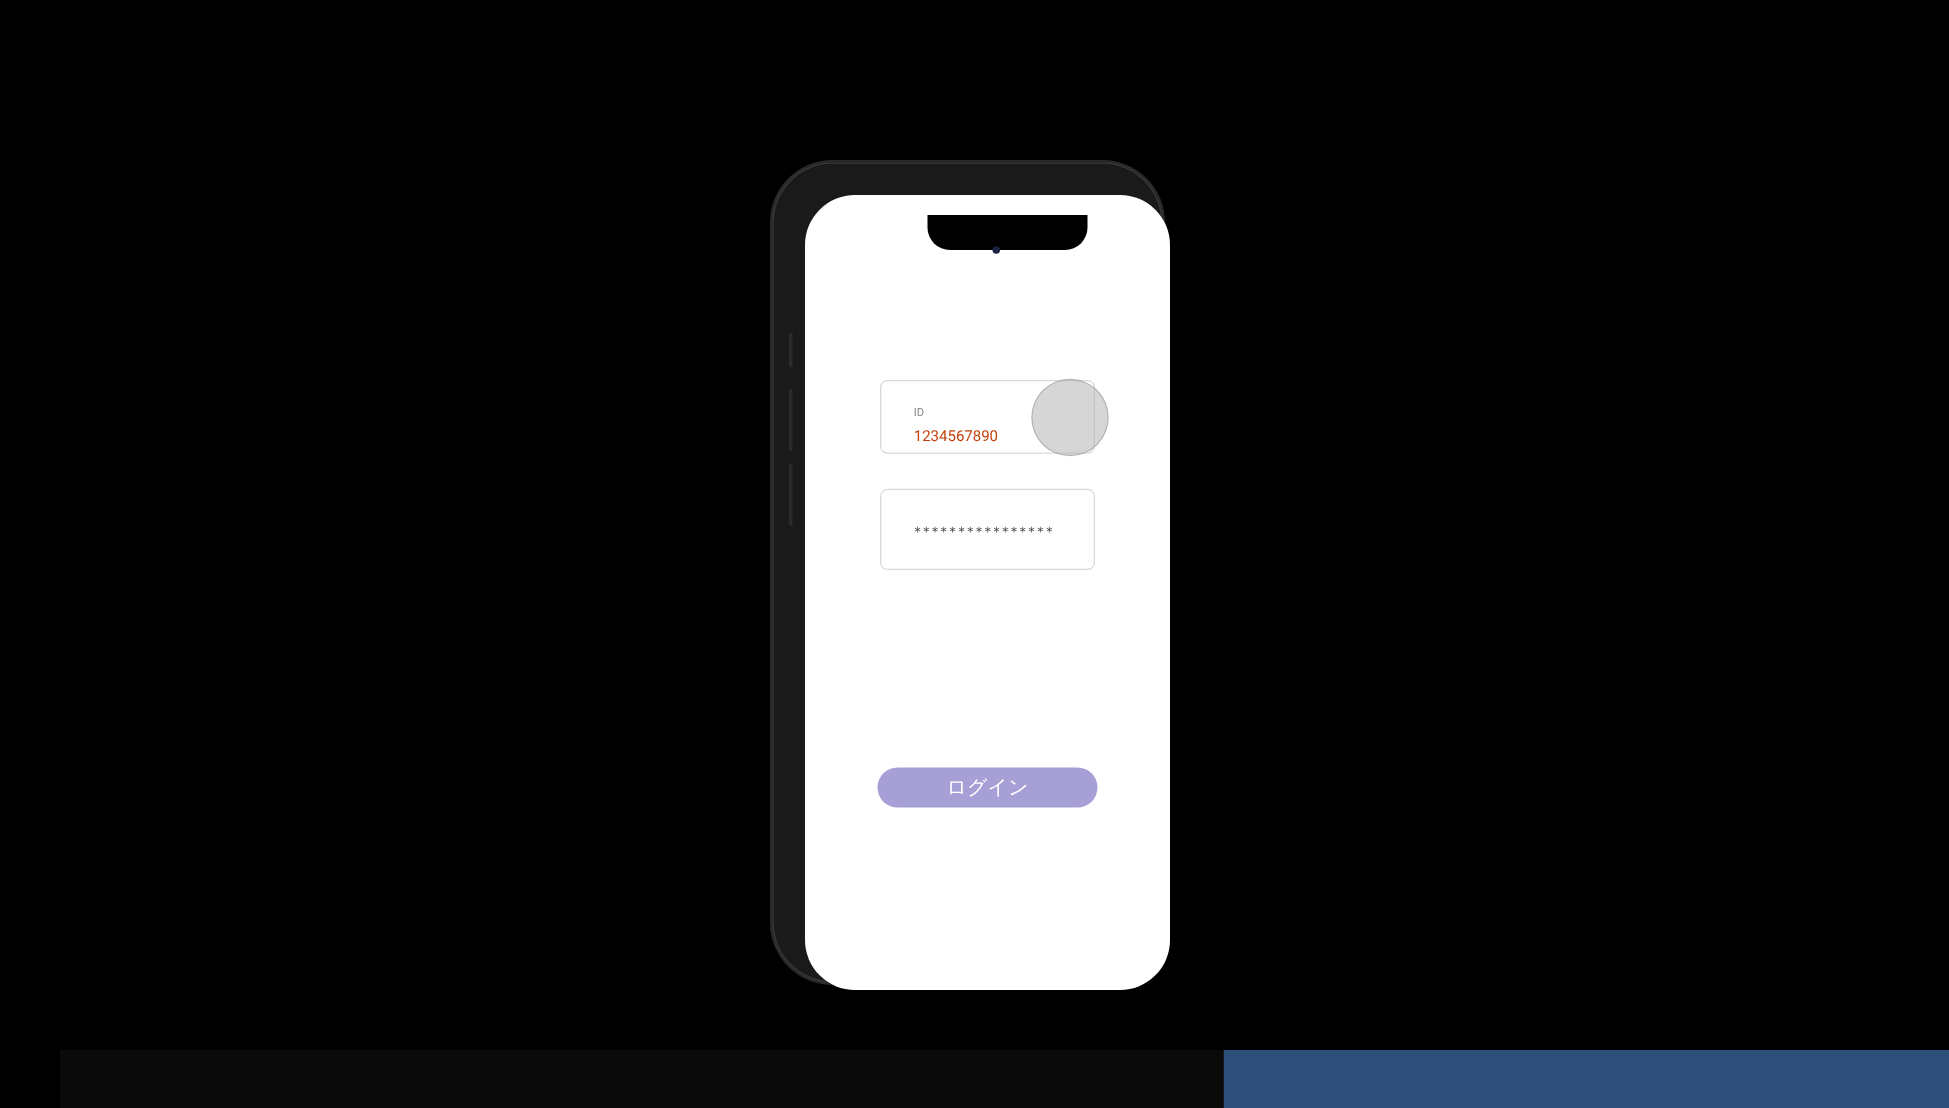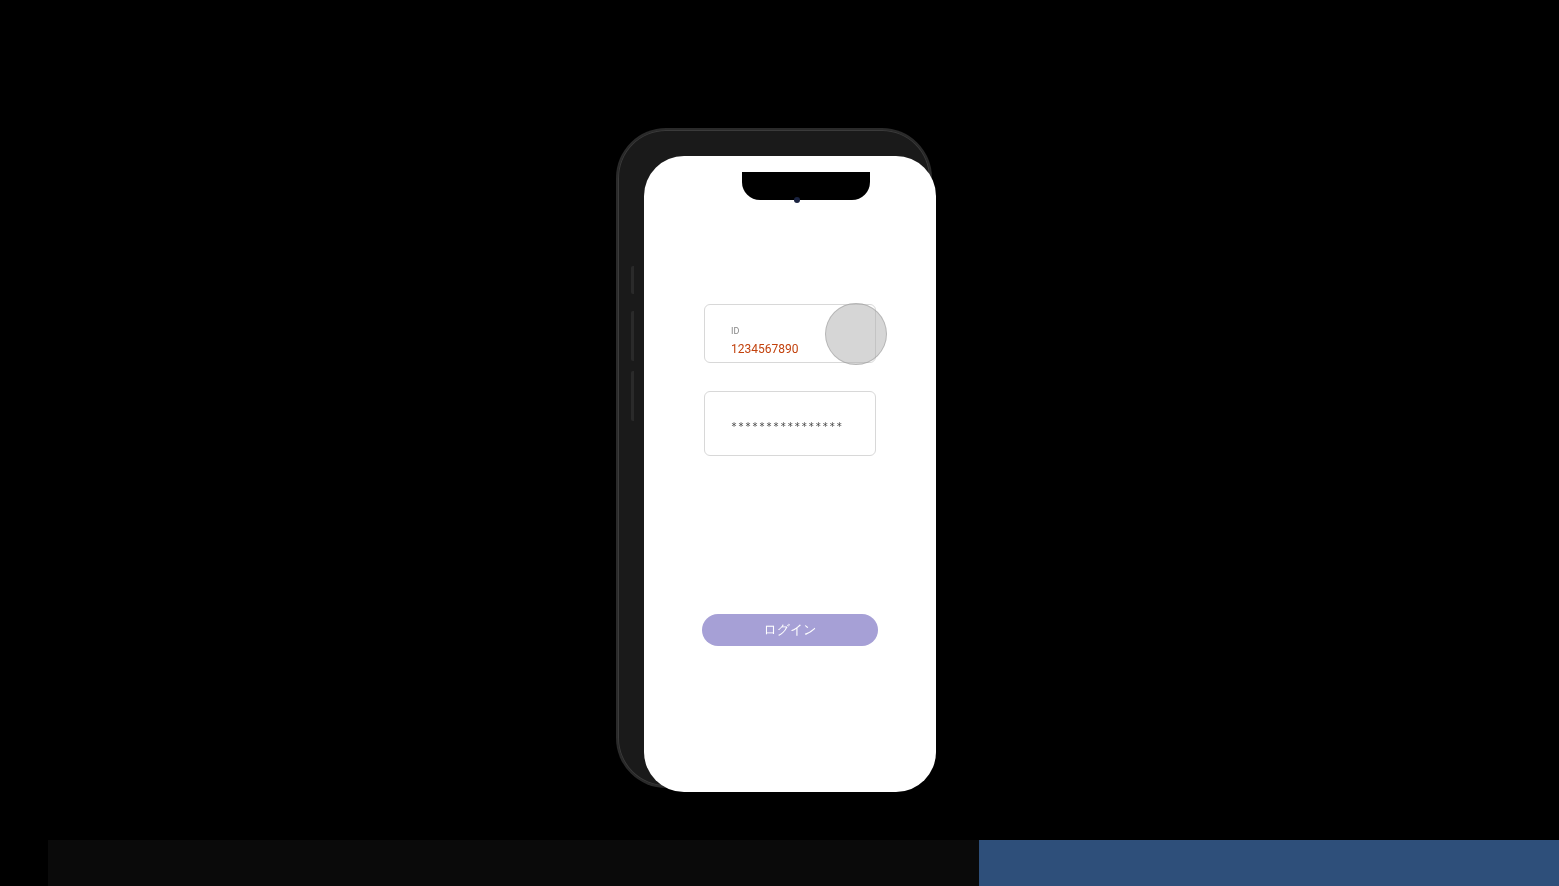--- a/index.html
+++ b/index.html
@@ -134,21 +134,21 @@
       z-index: 5;
       pointer-events: none;
     }
     .login-button {
       width: 176px;
       height: 32px;
       background: #a6a0d6;
       border-radius: 20px;
       border: none;
       color: #ffffff;
-      font-size: 13px;
+      font-size: 16px;
       cursor: pointer;
       display: block;
       margin: 0 auto;
       margin-top: 158px;
     }
     .bottom-bar-blue {
       position: absolute;
       bottom: 0;
       right: 0;
       width: 596px;

